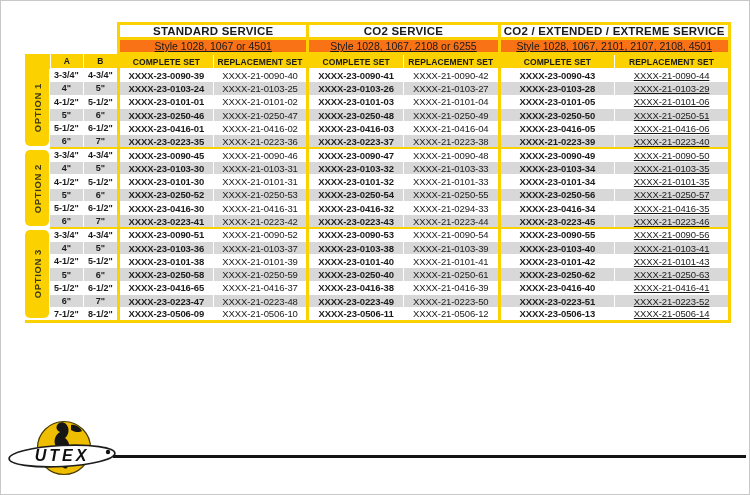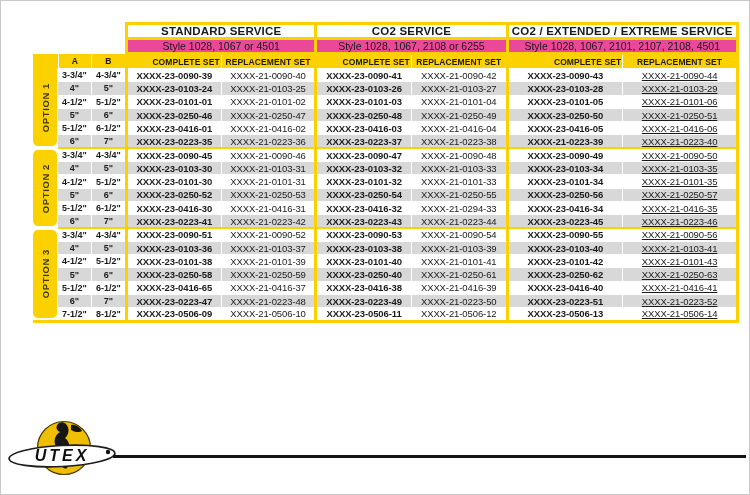--- a/index.html
+++ b/index.html
@@ -9,43 +9,43 @@
   }
   *{box-sizing:border-box;margin:0;padding:0;}
   body{background:#fff;font-family:"Liberation Sans",sans-serif;}
   .page{
     position:relative;width:750px;height:495px;background:#fff;
     border:1px solid #c8c8c8;overflow:hidden;
   }
 
   
   table.parts{
-    position:absolute;left:32px;top:21px;
+    position:absolute;left:24px;top:21px;
     border-collapse:collapse;table-layout:fixed;width:706px;
     color:var(--ink);
   }
   td{overflow:hidden;white-space:nowrap;text-align:center;vertical-align:middle;padding:0 1px;}
 
   
   td.blank{border:none;background:transparent;height:13px;}
   td.svc{
     background:#fff;border:3px solid var(--yellow);
     font-weight:bold;font-size:11.5px;height:13px;letter-spacing:.2px;
   }
   td.sty{
-    background:#ec4899;border:3px solid var(--yellow);
-    font-size:10.5px;height:12px;
+    background:#f97316;border:3px solid var(--yellow);
+    font-size:10.5px;height:12px;text-decoration:underline;
   }
   td.ch{
     background:var(--yellow);border:none;
     font-weight:bold;font-size:8.5px;height:15px;letter-spacing:.1px;
   }
   td.ch-a,td.ch-s1,td.ch-s3,td.ch-s5{border-left:1px solid rgba(255,255,255,.9);}
   td.ch-b{border-left:1px solid rgba(255,255,255,.9);}
-  td.ch-s0,td.ch-s2,td.ch-s4{border-left:3px solid var(--yellow);text-align:right;}
+  td.ch-s0,td.ch-s2,td.ch-s4{border-left:3px solid var(--yellow);}
   td.ch-s5{border-right:3px solid var(--yellow);}
 
   
   tbody td:not(.opt-cell){height:13.3px;border-top:1px solid #fff;}
   tr.plain td:not(.opt-cell){background:#fff;}
   tr.shade td:not(.opt-cell){background:var(--rowalt);}
   tr.grp-start td:not(.opt-cell){border-top:2px solid var(--yellow);}
   tr.last-row td:not(.opt-cell){border-bottom:3px solid var(--yellow);}
   td.size{font-weight:bold;font-size:9px;}
   td.part{font-size:9.5px;letter-spacing:-.1px;}

